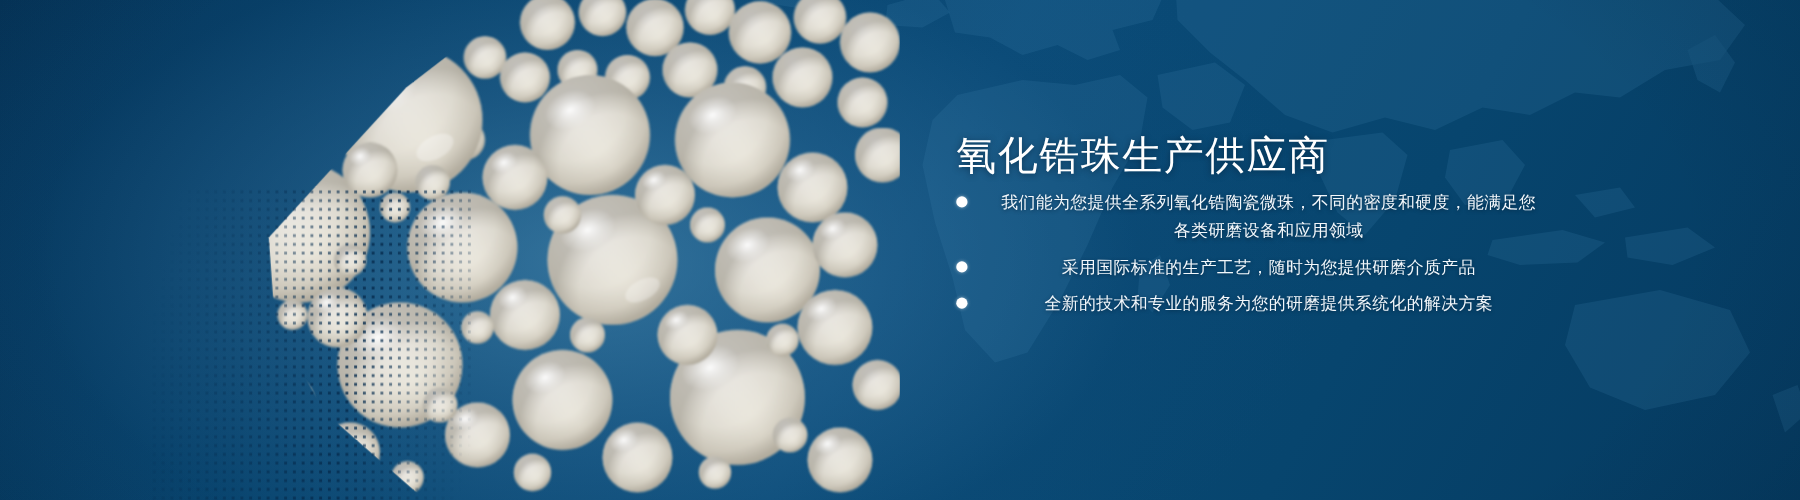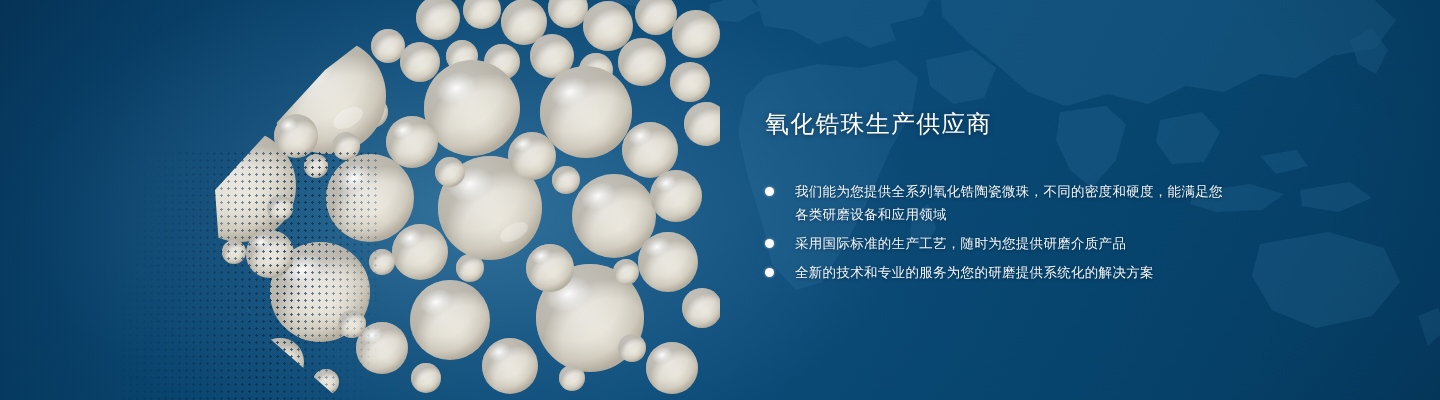--- a/index.html
+++ b/index.html
@@ -64,31 +64,32 @@
     pointer-events:none;
   }
 
   
   .copy {
     position:absolute;
     left:765px; top:104px;
     width:470px;
   }
   .headline {
-    font-size:24px;
+    font-size:32px;
     line-height:40px;
     color:#ffffff;
     letter-spacing:1.2px;
     font-weight:400;
     text-shadow:0 1px 5px rgba(2,22,40,0.55);
     white-space:nowrap;
   }
   .bullets {
-    margin-top:36px;
+    margin-top:6px;
     list-style:none;
+    text-align:center;
   }
   .bullet {
     position:relative;
     padding-left:30px;
     margin-bottom:6px;
     font-size:13.5px;
     line-height:23px;
     color:#f2f7fb;
     letter-spacing:0.3px;
     text-shadow:0 1px 3px rgba(2,22,40,0.55);

